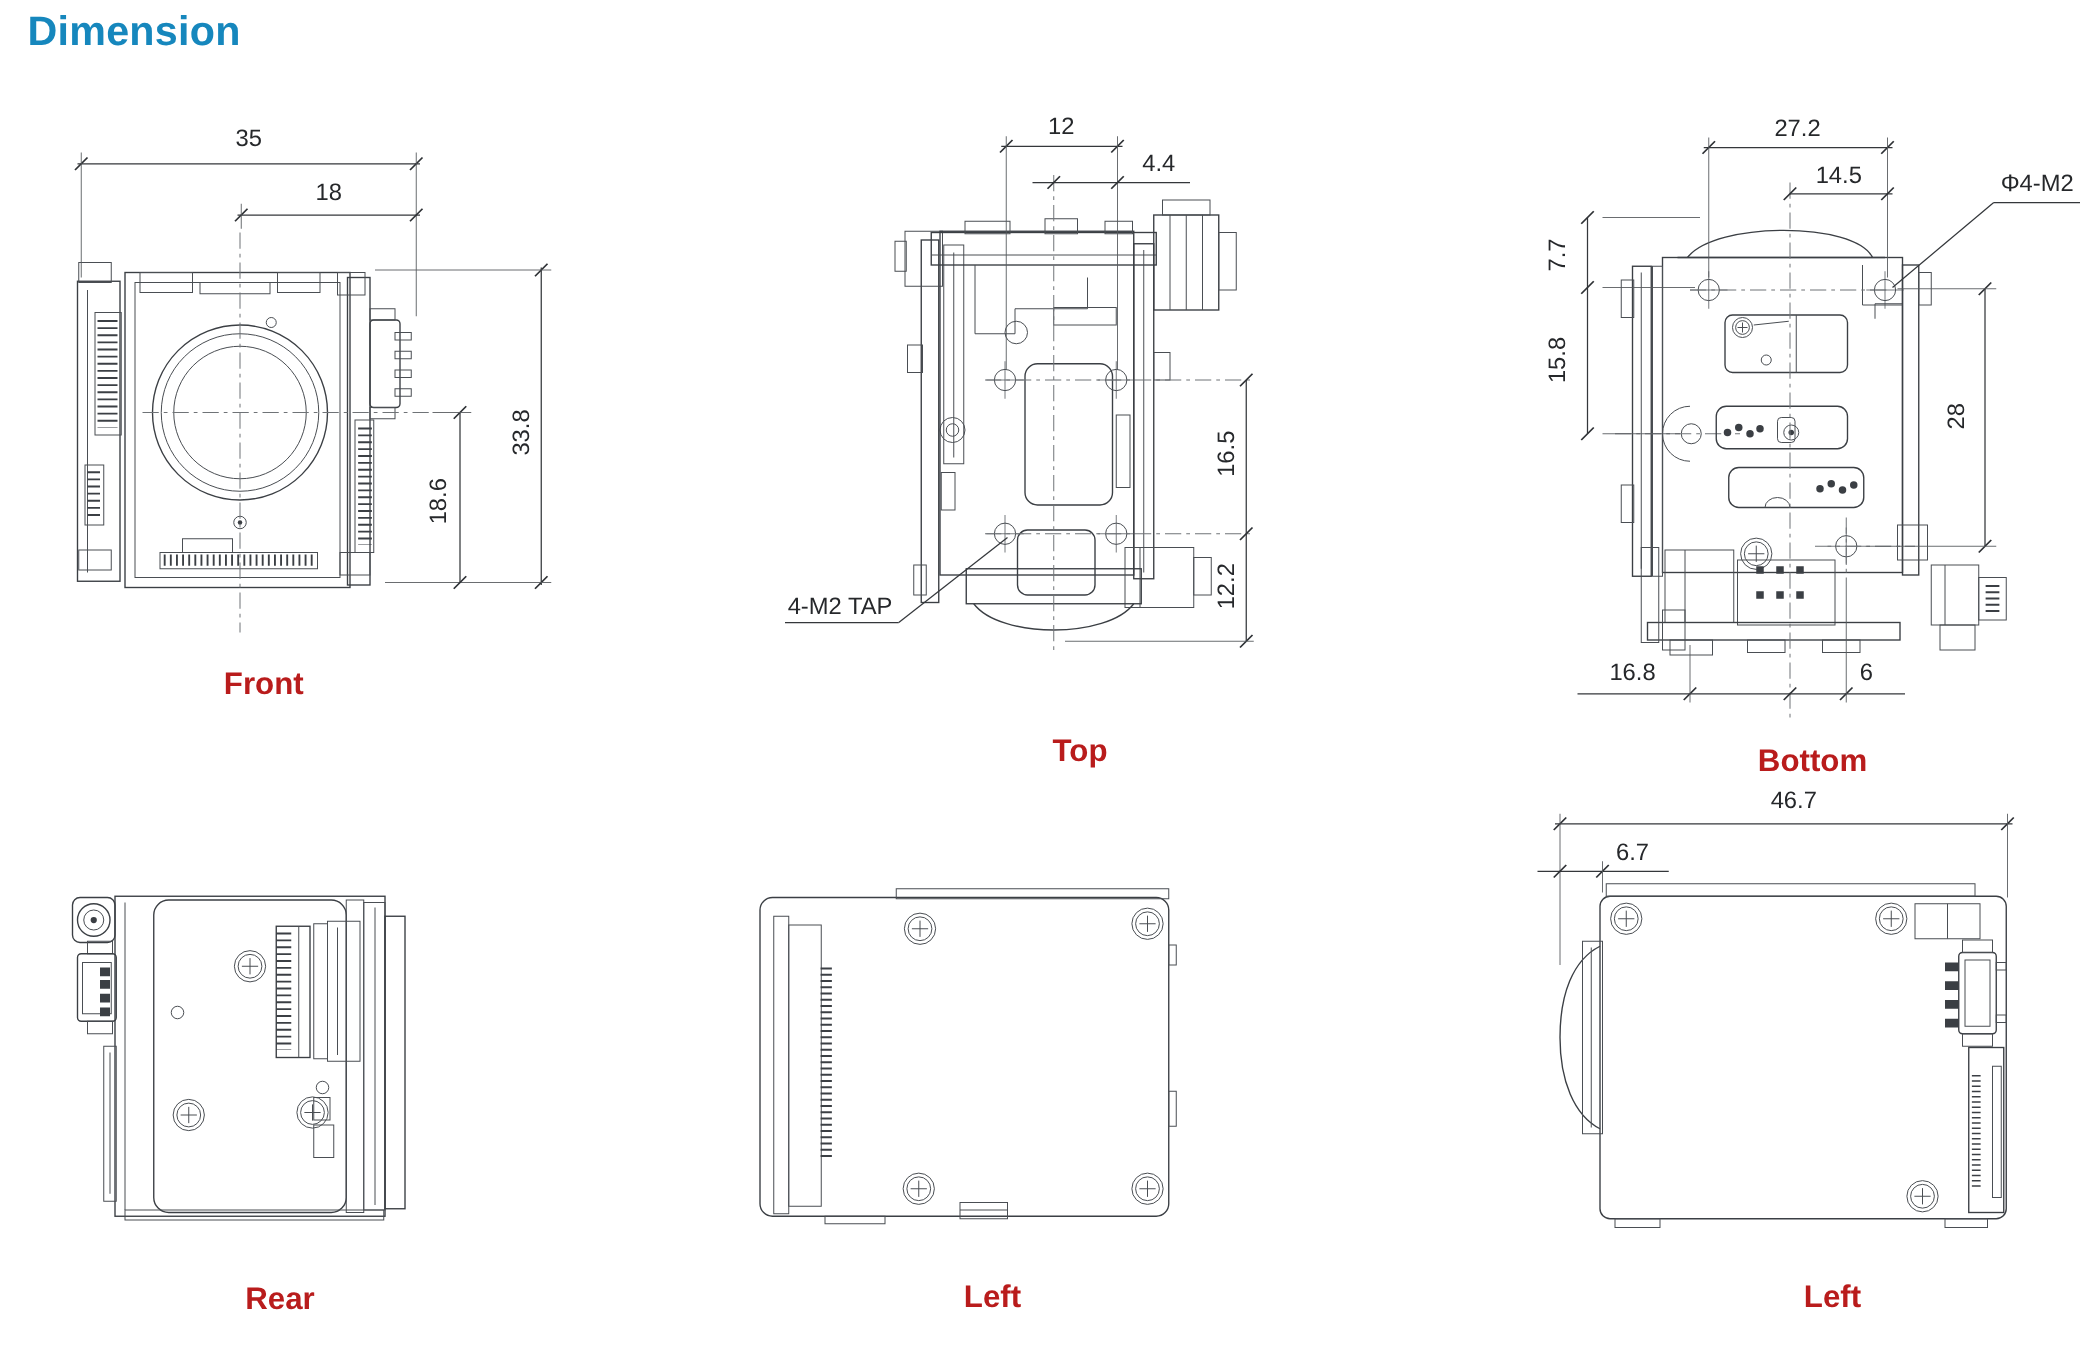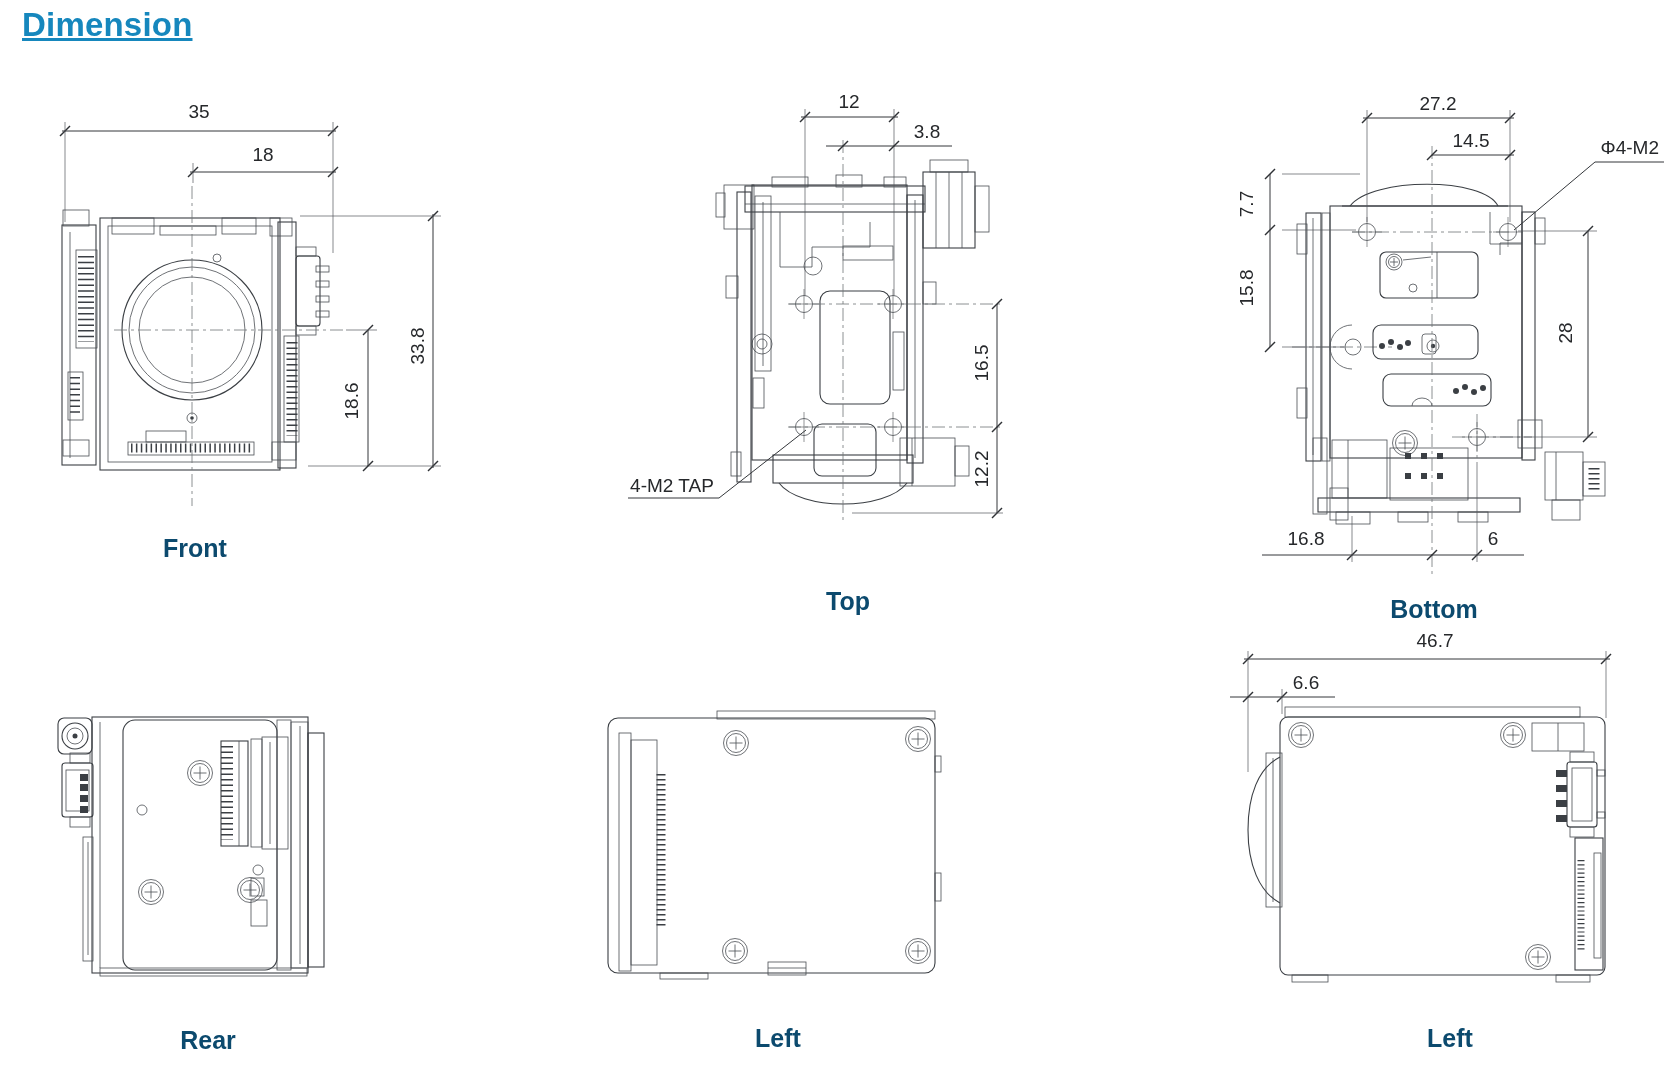--- a/index.html
+++ b/index.html
@@ -12,28 +12,28 @@
   .d{fill:none;stroke:#4a4e53;stroke-width:0.8;}
   .dm{fill:none;stroke:#34373b;stroke-width:1;}
   .tk{stroke:#2e3135;stroke-width:1.4;}
   .ex{stroke:#55585c;stroke-width:0.7;}
   .cl{fill:none;stroke:#6f7377;stroke-width:0.8;stroke-dasharray:13 4 3 4;}
   .comb{stroke:#3b3f44;fill:none;}
   .dot{fill:#3b3f44;stroke:none;}
   .dim{position:absolute;font:19px "Liberation Sans",sans-serif;color:#26282b;
        transform:translate(-50%,-50%);white-space:nowrap;}
   .dim.v{transform:translate(-50%,-50%) rotate(-90deg);}
-  .vlabel{position:absolute;font:600 25px "Liberation Sans",sans-serif;color:#0c4a6e;
-       transform:translate(-50%,-50%);white-space:nowrap;}
+  .vlabel{position:absolute;font:600 25px "Liberation Sans",sans-serif;color:#b91c1c;
+       transform:translate(-50%,-50%);white-space:nowrap;margin-left:16px;}
 </style>
 </head>
 <body>
 
 <div class="page">
-  <h1 class="title" style="color: rgb(22, 135, 189); text-decoration: underline;">Dimension</h1>
+  <h1 class="title" style="color: rgb(22, 135, 189);">Dimension</h1>
 
   <svg class="draw" width="1664" height="1084" viewBox="0 0 1664 1084">
     <defs>
       <g id="scr">
           <circle r="12.5" fill="none"></circle>
           <circle r="9.5" fill="none"></circle>
           <path d="M-6.5,0 H6.5 M0,-6.5 V6.5" fill="none"></path>
         </g>
       <g id="scrS">
           <circle r="8" fill="none"></circle>
@@ -351,35 +351,35 @@
     </g>
   </svg>
 
   <span class="dim" style="left:199px;top:112px">35</span>
   <span class="dim" style="left:263px;top:155px">18</span>
   <span class="dim v" style="left:418px;top:346px">33.8</span>
   <span class="dim v" style="left:352px;top:401px">18.6</span>
   <span class="vlabel" style="left:195px;top:548px">Front</span>
 
   <span class="dim" style="left:849px;top:102px">12</span>
-  <span class="dim" style="left:927px;top:132px">3.8</span>
+  <span class="dim" style="left:927px;top:132px">4.4</span>
   <span class="dim v" style="left:982px;top:363px">16.5</span>
   <span class="dim v" style="left:982px;top:469px">12.2</span>
   <span class="dim" style="left:672px;top:486px">4-M2 TAP</span>
   <span class="vlabel" style="left:848px;top:601px">Top</span>
 
   <span class="dim" style="left:1438px;top:104px">27.2</span>
   <span class="dim" style="left:1471px;top:141px">14.5</span>
   <span class="dim" style="left:1650px;top:148px">Φ4-M2 TAP</span>
   <span class="dim v" style="left:1247px;top:204px">7.7</span>
   <span class="dim v" style="left:1247px;top:288px">15.8</span>
   <span class="dim v" style="left:1566px;top:333px">28</span>
   <span class="dim" style="left:1306px;top:539px">16.8</span>
   <span class="dim" style="left:1493px;top:539px">6</span>
   <span class="vlabel" style="left:1434px;top:609px">Bottom</span>
 
   <span class="vlabel" style="left:208px;top:1040px">Rear</span>
   <span class="vlabel" style="left:778px;top:1038px">Left</span>
 
   <span class="dim" style="left:1435px;top:641px">46.7</span>
-  <span class="dim" style="left:1306px;top:683px">6.6</span>
+  <span class="dim" style="left:1306px;top:683px">6.7</span>
   <span class="vlabel" style="left:1450px;top:1038px">Left</span>
 </div>
 
 </body></html>

